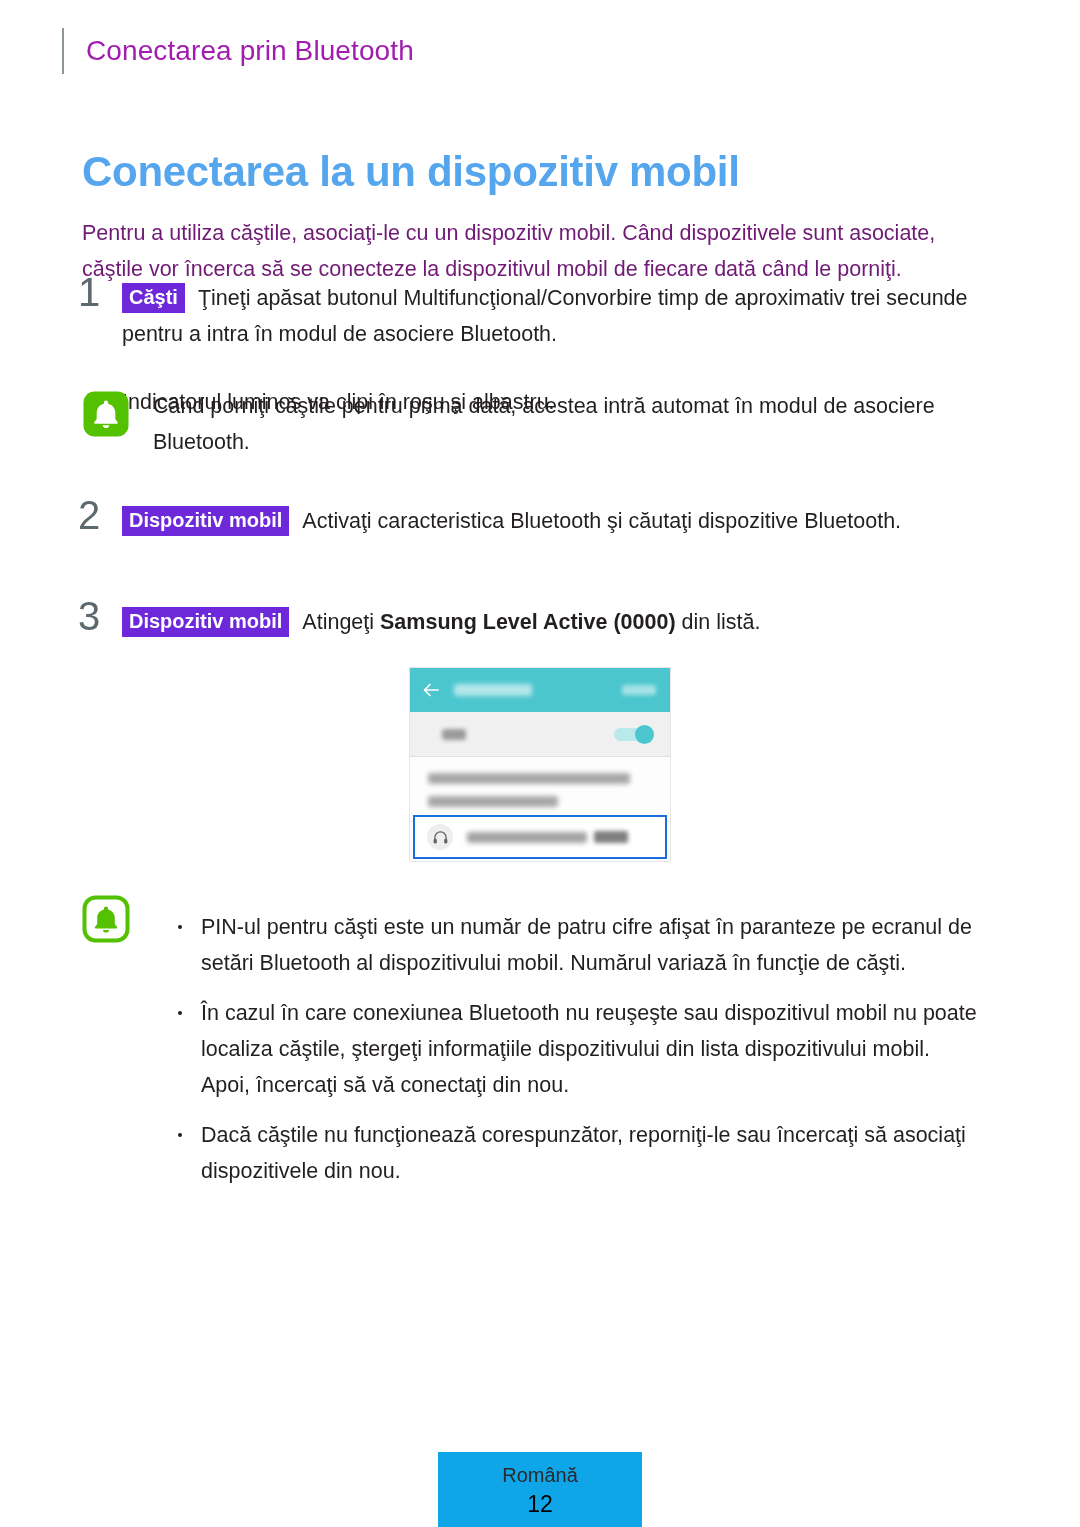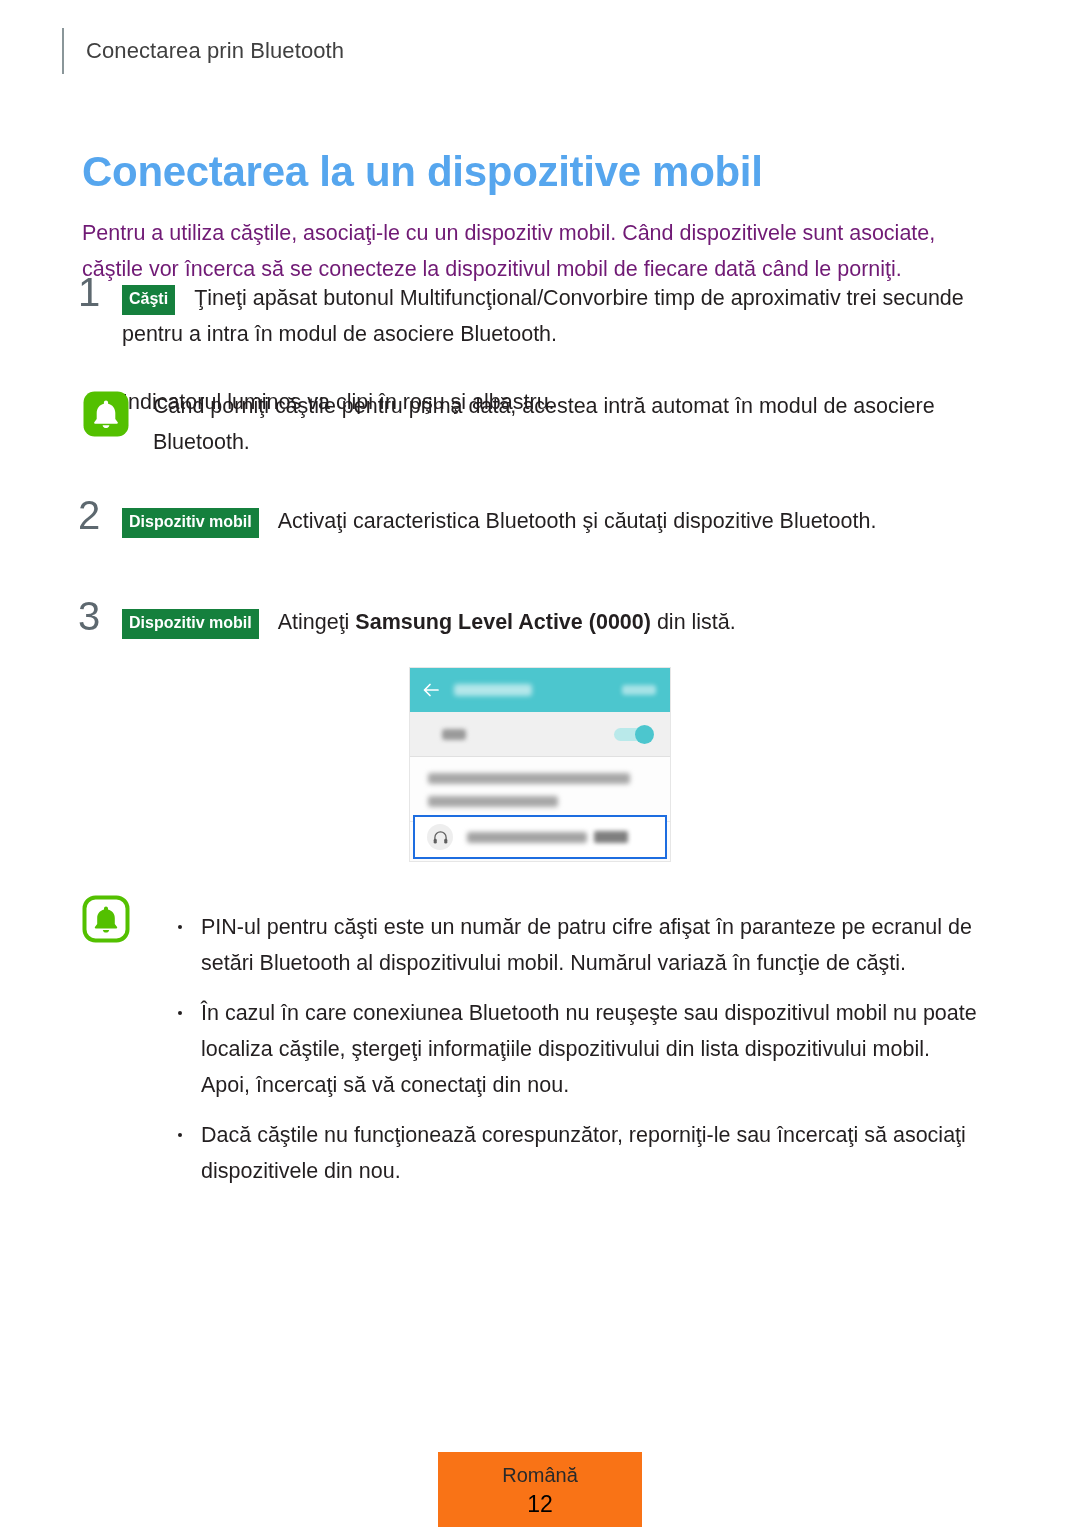--- a/index.html
+++ b/index.html
@@ -26,22 +26,22 @@
     align-items: center;
   }
   .run-head-rule {
     width: 2px;
     height: 46px;
     background: #8a9699;
     flex: 0 0 auto;
   }
   .run-head-text {
     margin-left: 22px;
-    font-size: 22px;
-    color: #404040;
+    font-size: 28px;
+    color: #a21caf;
     letter-spacing: .1px;
     white-space: nowrap;
   }
 
   
   .page-title {
     position: absolute;
     left: 82px;
     top: 120px;
     font-size: 42px;
@@ -88,28 +88,28 @@
   }
   .step-sub {
     margin-left: 44px;
     font-size: 21.5px;
     line-height: 36px;
     margin-top: 32px;
   }
 
   .tag {
     display: inline-block;
-    background: #15803d;
+    background: #6d28d9;
     color: #ffffff;
     font-weight: bold;
-    font-size: 16px;
+    font-size: 20px;
     line-height: 26px;
     padding: 1px 7px 3px 7px;
     vertical-align: 1px;
-    margin-right: 19px;
+    margin-right: 13px;
   }
 
   .b { font-weight: bold; }
 
   
   .note {
     position: absolute;
     left: 82px;
     width: 912px;
   }
@@ -293,21 +293,21 @@
     filter: blur(2.2px);
   }
 
   
   .footer {
     position: absolute;
     left: 438px;
     top: 1452px;
     width: 204px;
     height: 75px;
-    background: #f97316;
+    background: #0ea5e9;
     display: flex;
     flex-direction: column;
     align-items: center;
     justify-content: center;
     text-align: right;
   }
   .footer-lang {
     font-size: 20px;
     color: #2a2a2a;
     line-height: 26px;
@@ -321,21 +321,21 @@
   }
 </style>
 </head>
 <body>
 
 <div class="run-head">
   <div class="run-head-rule"></div>
   <div class="run-head-text">Conectarea prin Bluetooth</div>
 </div>
 
-<h1 class="page-title">Conectarea la un dispozitive mobil</h1>
+<h1 class="page-title">Conectarea la un dispozitiv mobil</h1>
 
 <p class="intro body-text">Pentru a utiliza căştile, asociaţi-le cu un dispozitiv mobil. Când dispozitivele sunt asociate, căştile vor încerca să se conecteze la dispozitivul mobil de fiecare dată când le porniţi.</p>
 
 <div class="step" style="top:280px;">
   <div class="step-num">1</div>
   <div class="step-body">
     <span class="tag">Căşti</span><span>Ţineţi apăsat butonul Multifuncţional/Convorbire timp de aproximativ trei secunde pentru a intra în modul de asociere Bluetooth.</span>
   </div>
   <div class="step-sub">Indicatorul luminos va clipi în roşu şi albastru.</div>
 </div>

